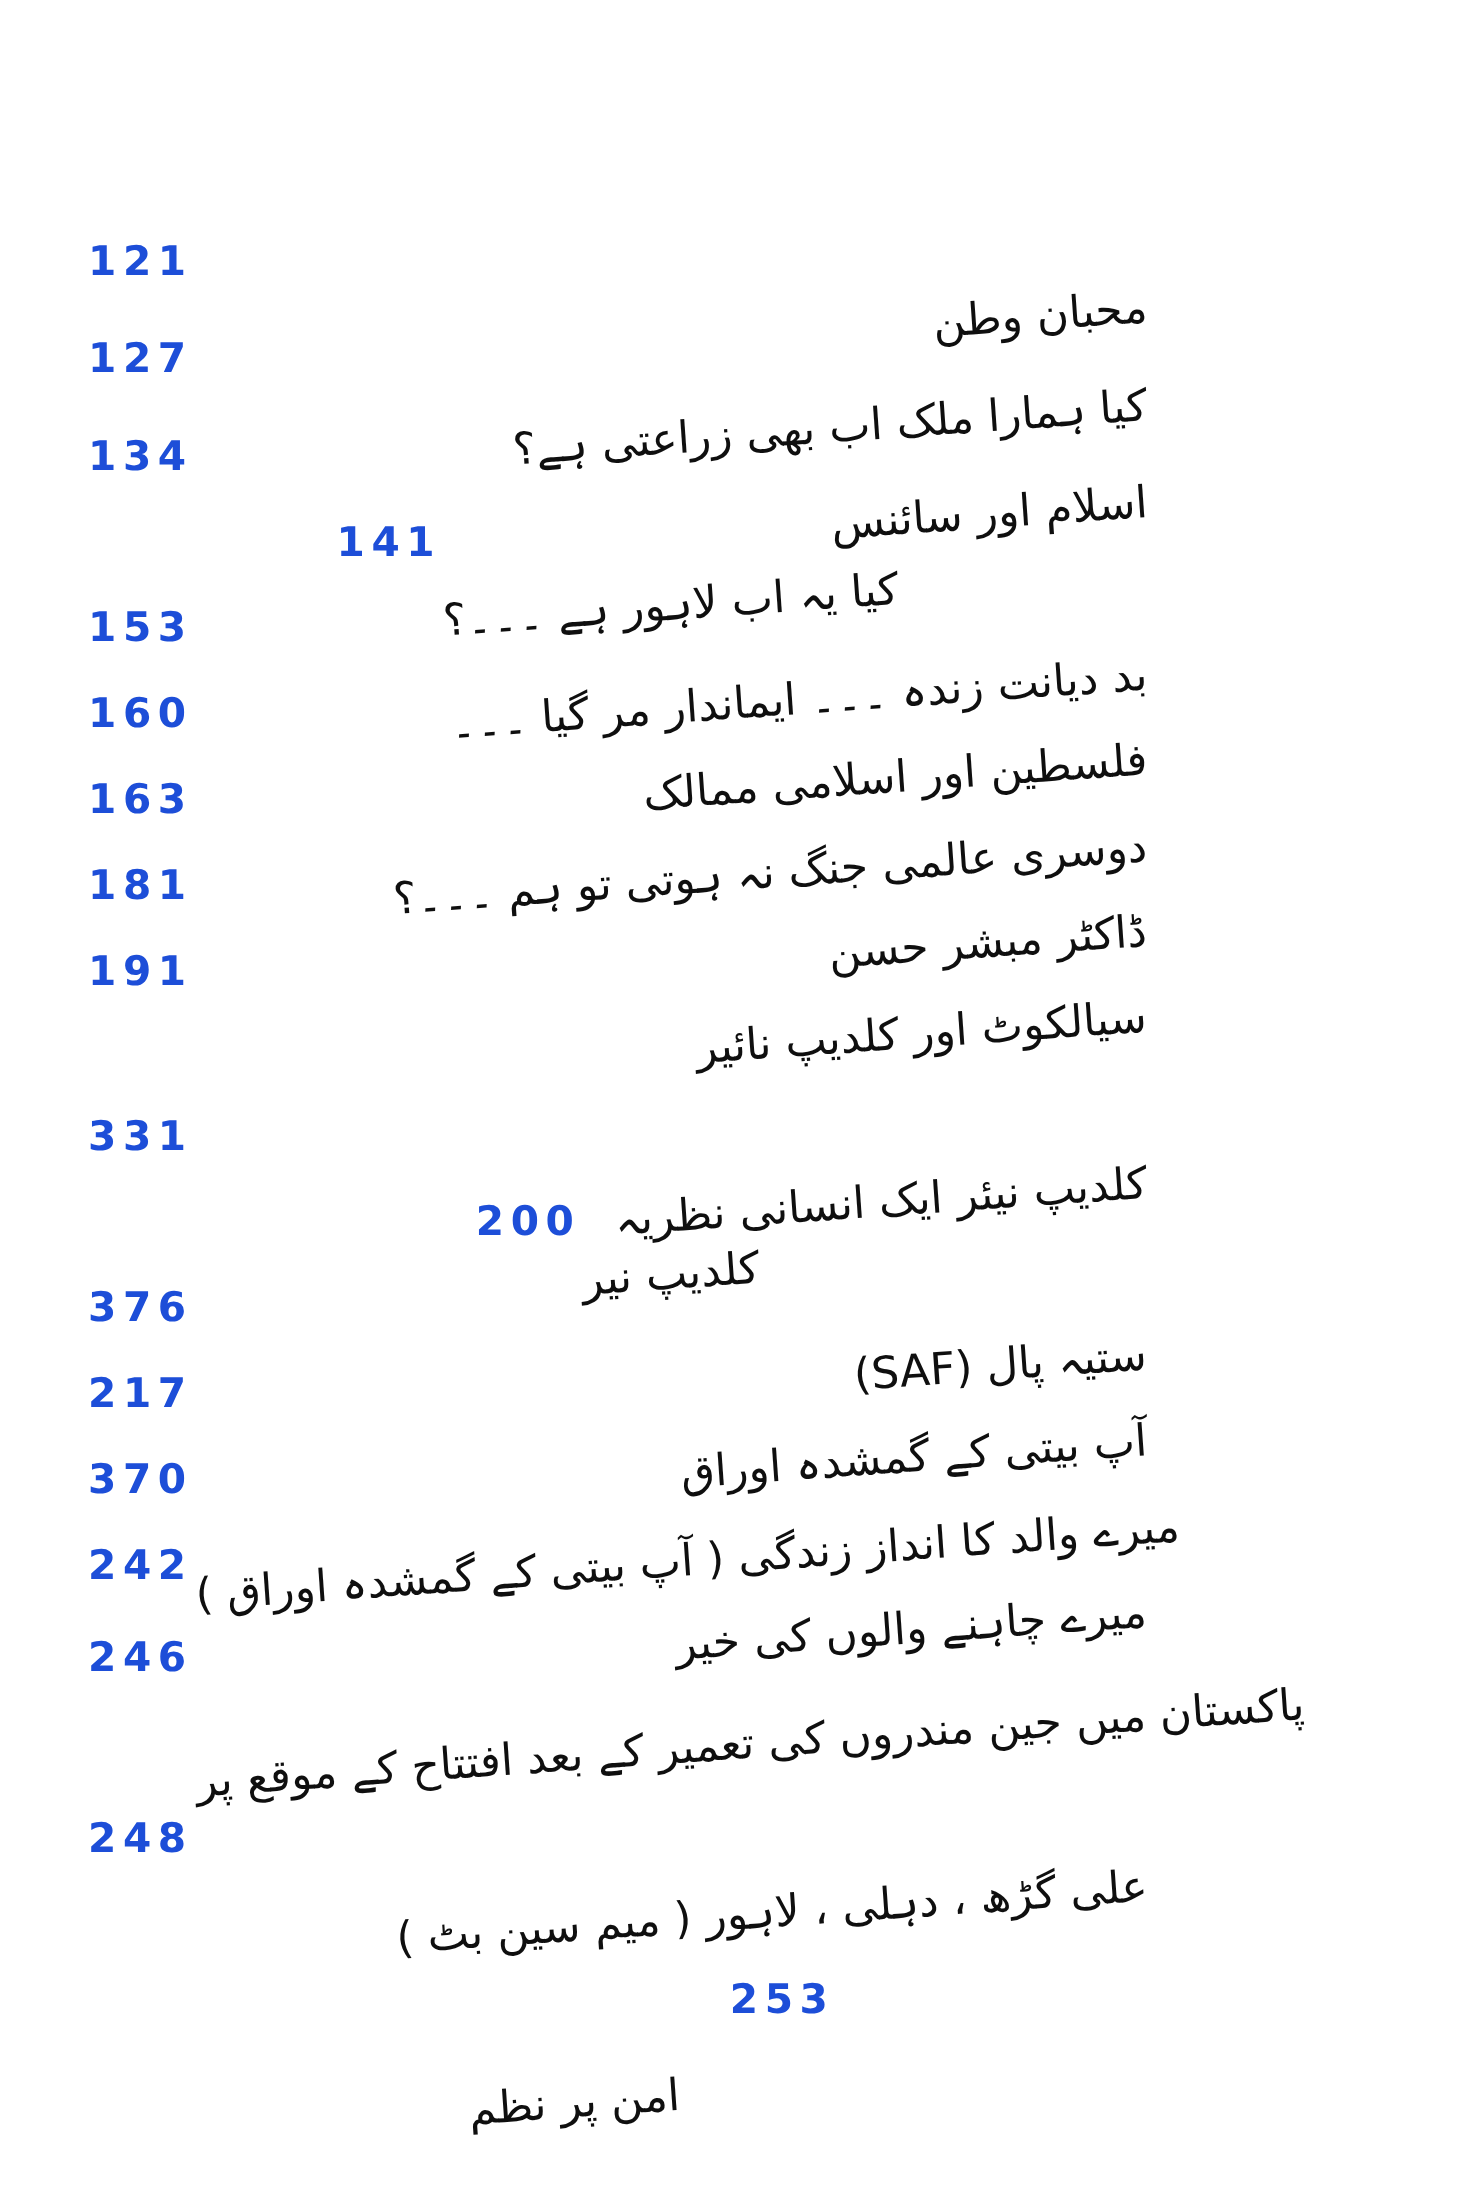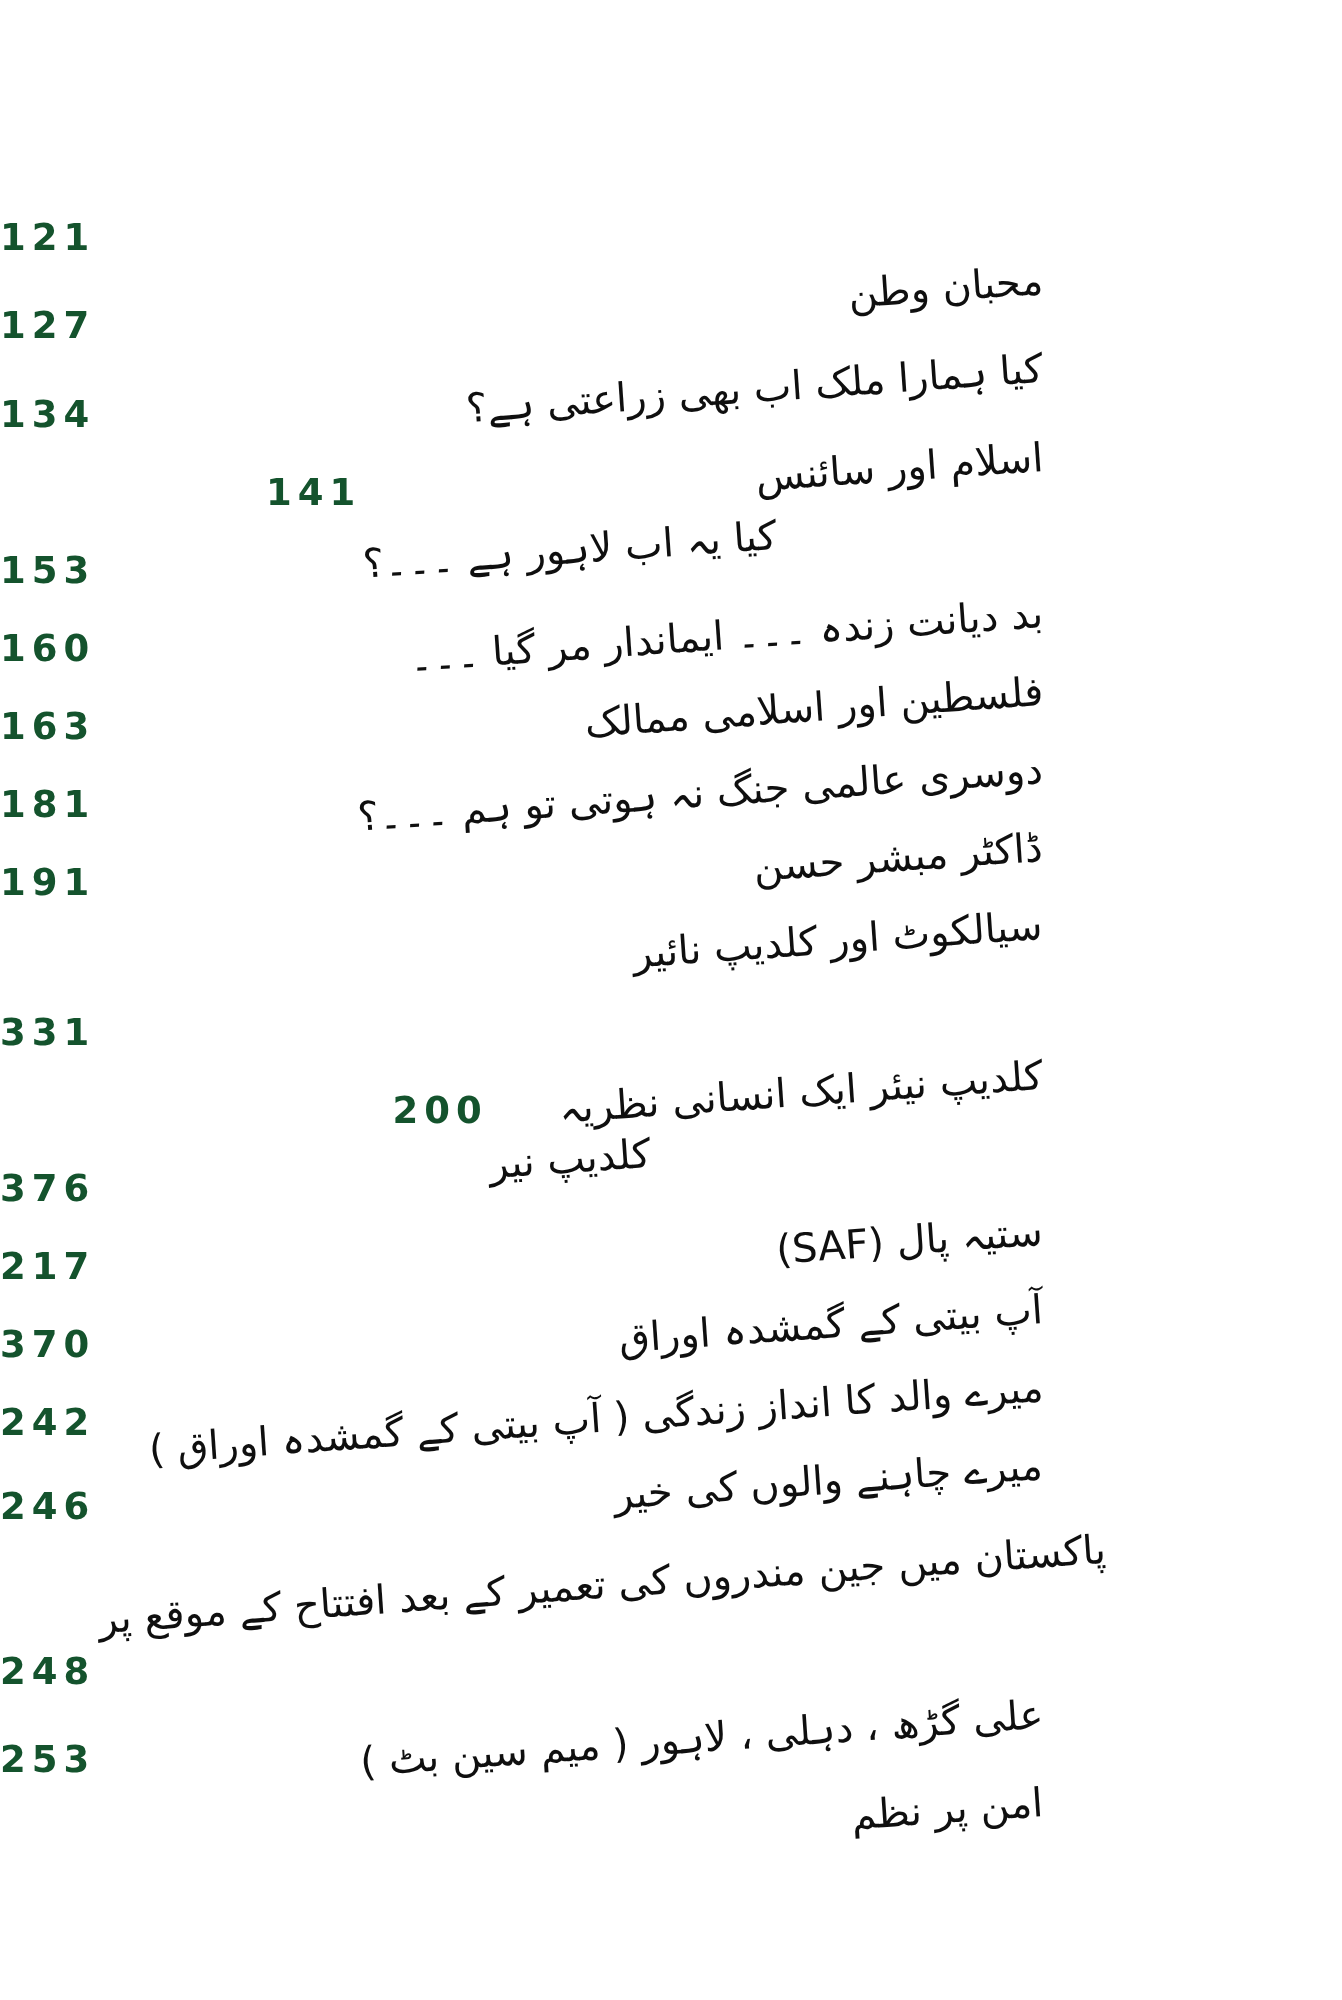--- a/index.html
+++ b/index.html
@@ -19,25 +19,26 @@
     position: absolute;
     left: 0;
     width: 1342px;
     height: 80px;
     display: flex;
     align-items: center;
     justify-content: space-between;
   }
   .page-num {
     display: inline-block;
+    padding-left: 80px;
     font-family: "DejaVu Sans", "Liberation Sans", sans-serif;
     font-weight: 700;
     font-size: 37px;
     letter-spacing: 6px;
-    color: #14532d;
+    color: #1d4ed8;
     white-space: nowrap;
   }
   .entry-title {
     display: inline-block;
     direction: rtl;
     unicode-bidi: embed;
     padding-right: 300px;
     font-family: "DejaVu Sans", sans-serif;
     font-size: 40px;
     color: #0f0f0f;
@@ -129,18 +130,18 @@
   <div class="toc-row" style="top:1466px;">
     <span class="page-num">246</span>
     <span class="entry-title" dir="rtl">پاکستان میں جین مندروں کی تعمیر کے بعد افتتاح کے موقع پر</span>
   </div>
 
   <div class="toc-row" style="top:1631px;">
     <span class="page-num">248</span>
     <span class="entry-title" dir="rtl">علی گڑھ ، دہلی ، لاہور ( میم سین بٹ )</span>
   </div>
 
-  <div class="toc-row" style="top:1719px;">
+  <div class="toc-row" style="top:1796px;flex-direction:column;">
     <span class="page-num">253</span>
     <span class="entry-title" dir="rtl">امن پر نظم</span>
   </div>
 
 </div>
 
 </body></html>

